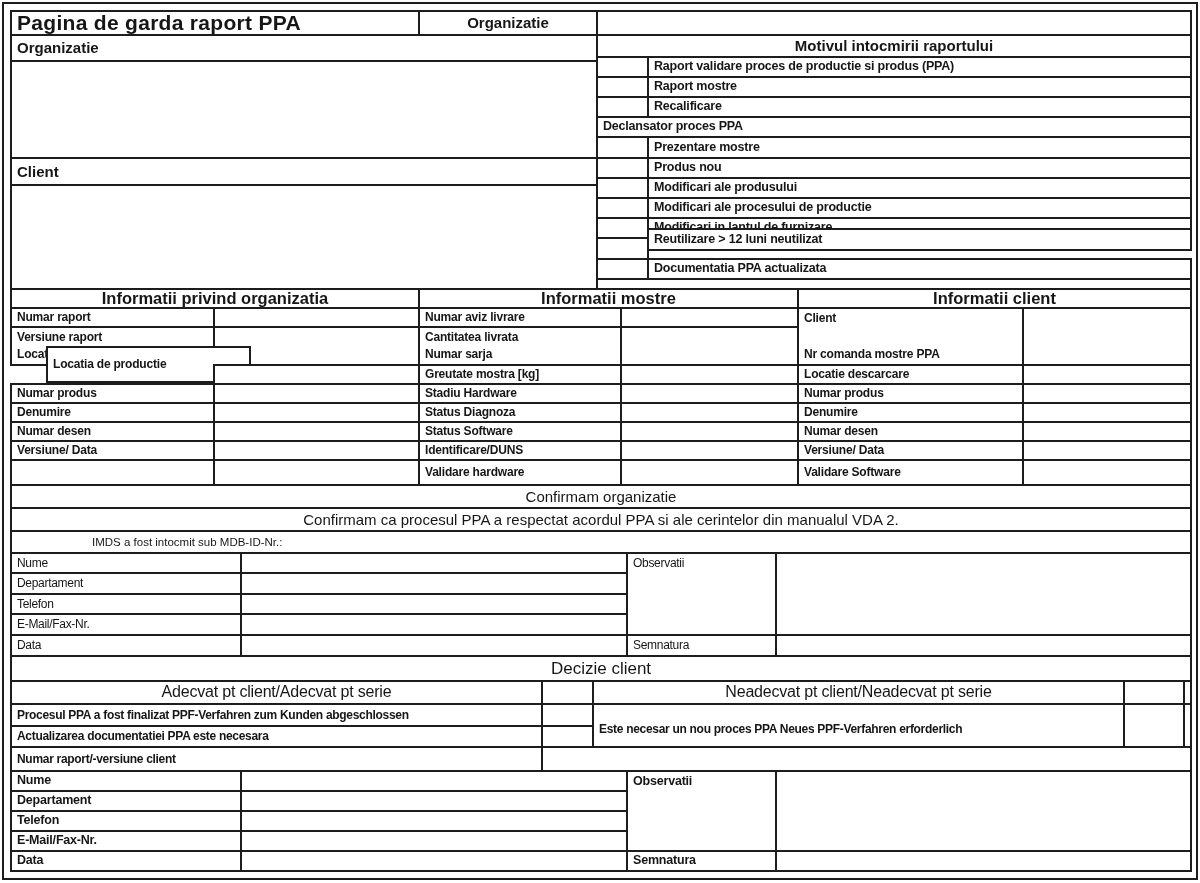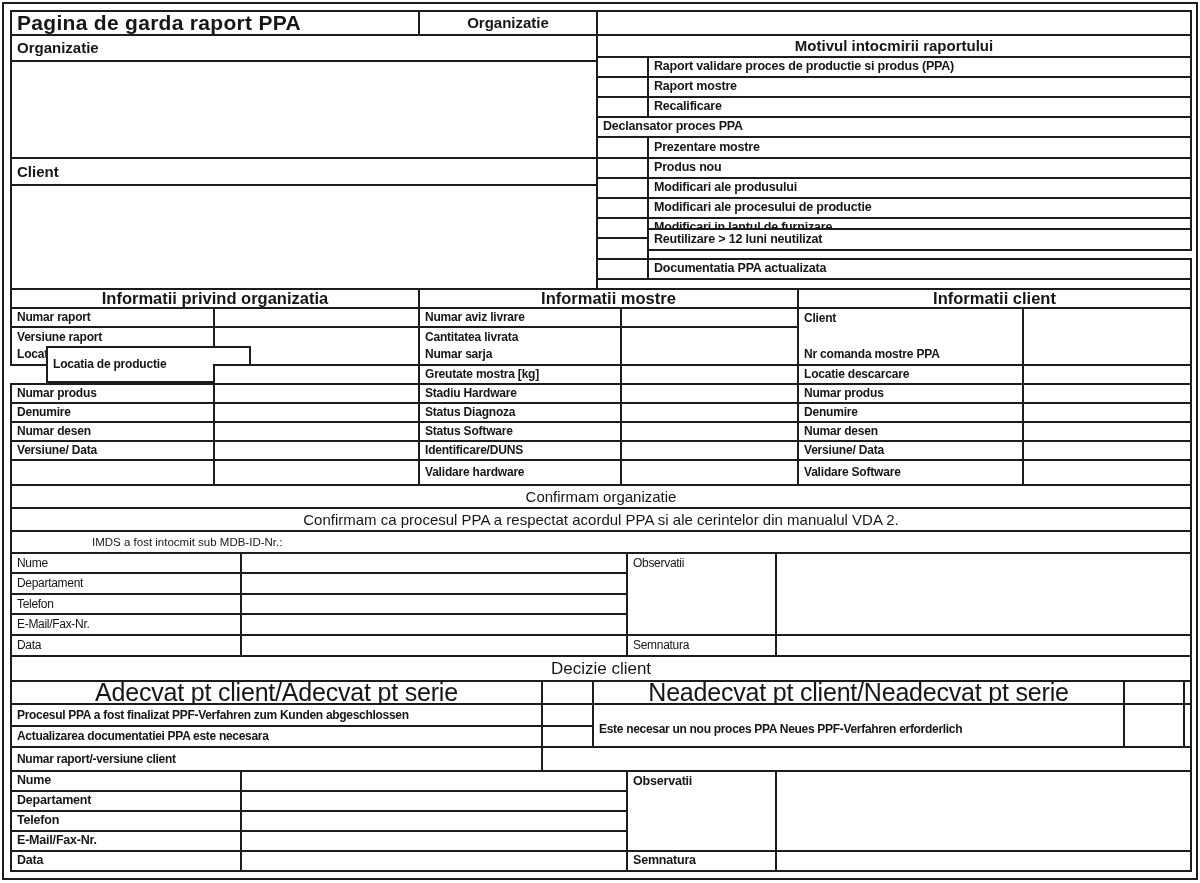--- a/index.html
+++ b/index.html
@@ -15,21 +15,21 @@
   
   .t-title{font-size:21px;font-weight:700;letter-spacing:.3px;}
   .t-h15b{font-size:15px;font-weight:700;}
   .t-mot{font-size:12.5px;font-weight:700;letter-spacing:-.2px;}
   .t-bh{font-size:16.5px;font-weight:700;}
   .t-blbl{font-size:12px;font-weight:700;letter-spacing:-.2px;}
   .t-conf{font-size:15px;font-weight:400;}
   .t-imds{font-size:11.5px;font-weight:400;}
   .t-dlbl{font-size:12px;font-weight:400;letter-spacing:-.3px;}
   .t-dec{font-size:17px;font-weight:400;}
-  .t-dech{font-size:25px;font-weight:400;letter-spacing:-.2px;}
+  .t-dech{font-size:16px;font-weight:400;letter-spacing:-.2px;}
   .t-decs{font-size:12px;font-weight:700;letter-spacing:-.3px;}
   .t-flbl{font-size:12.5px;font-weight:700;letter-spacing:-.2px;}
 </style>
 </head>
 <body>
 
 <div id="page">
 
   <div class="c frame" style="left:2px;top:2px;width:1196px;height:878px;border-width:2px;"></div>
 

